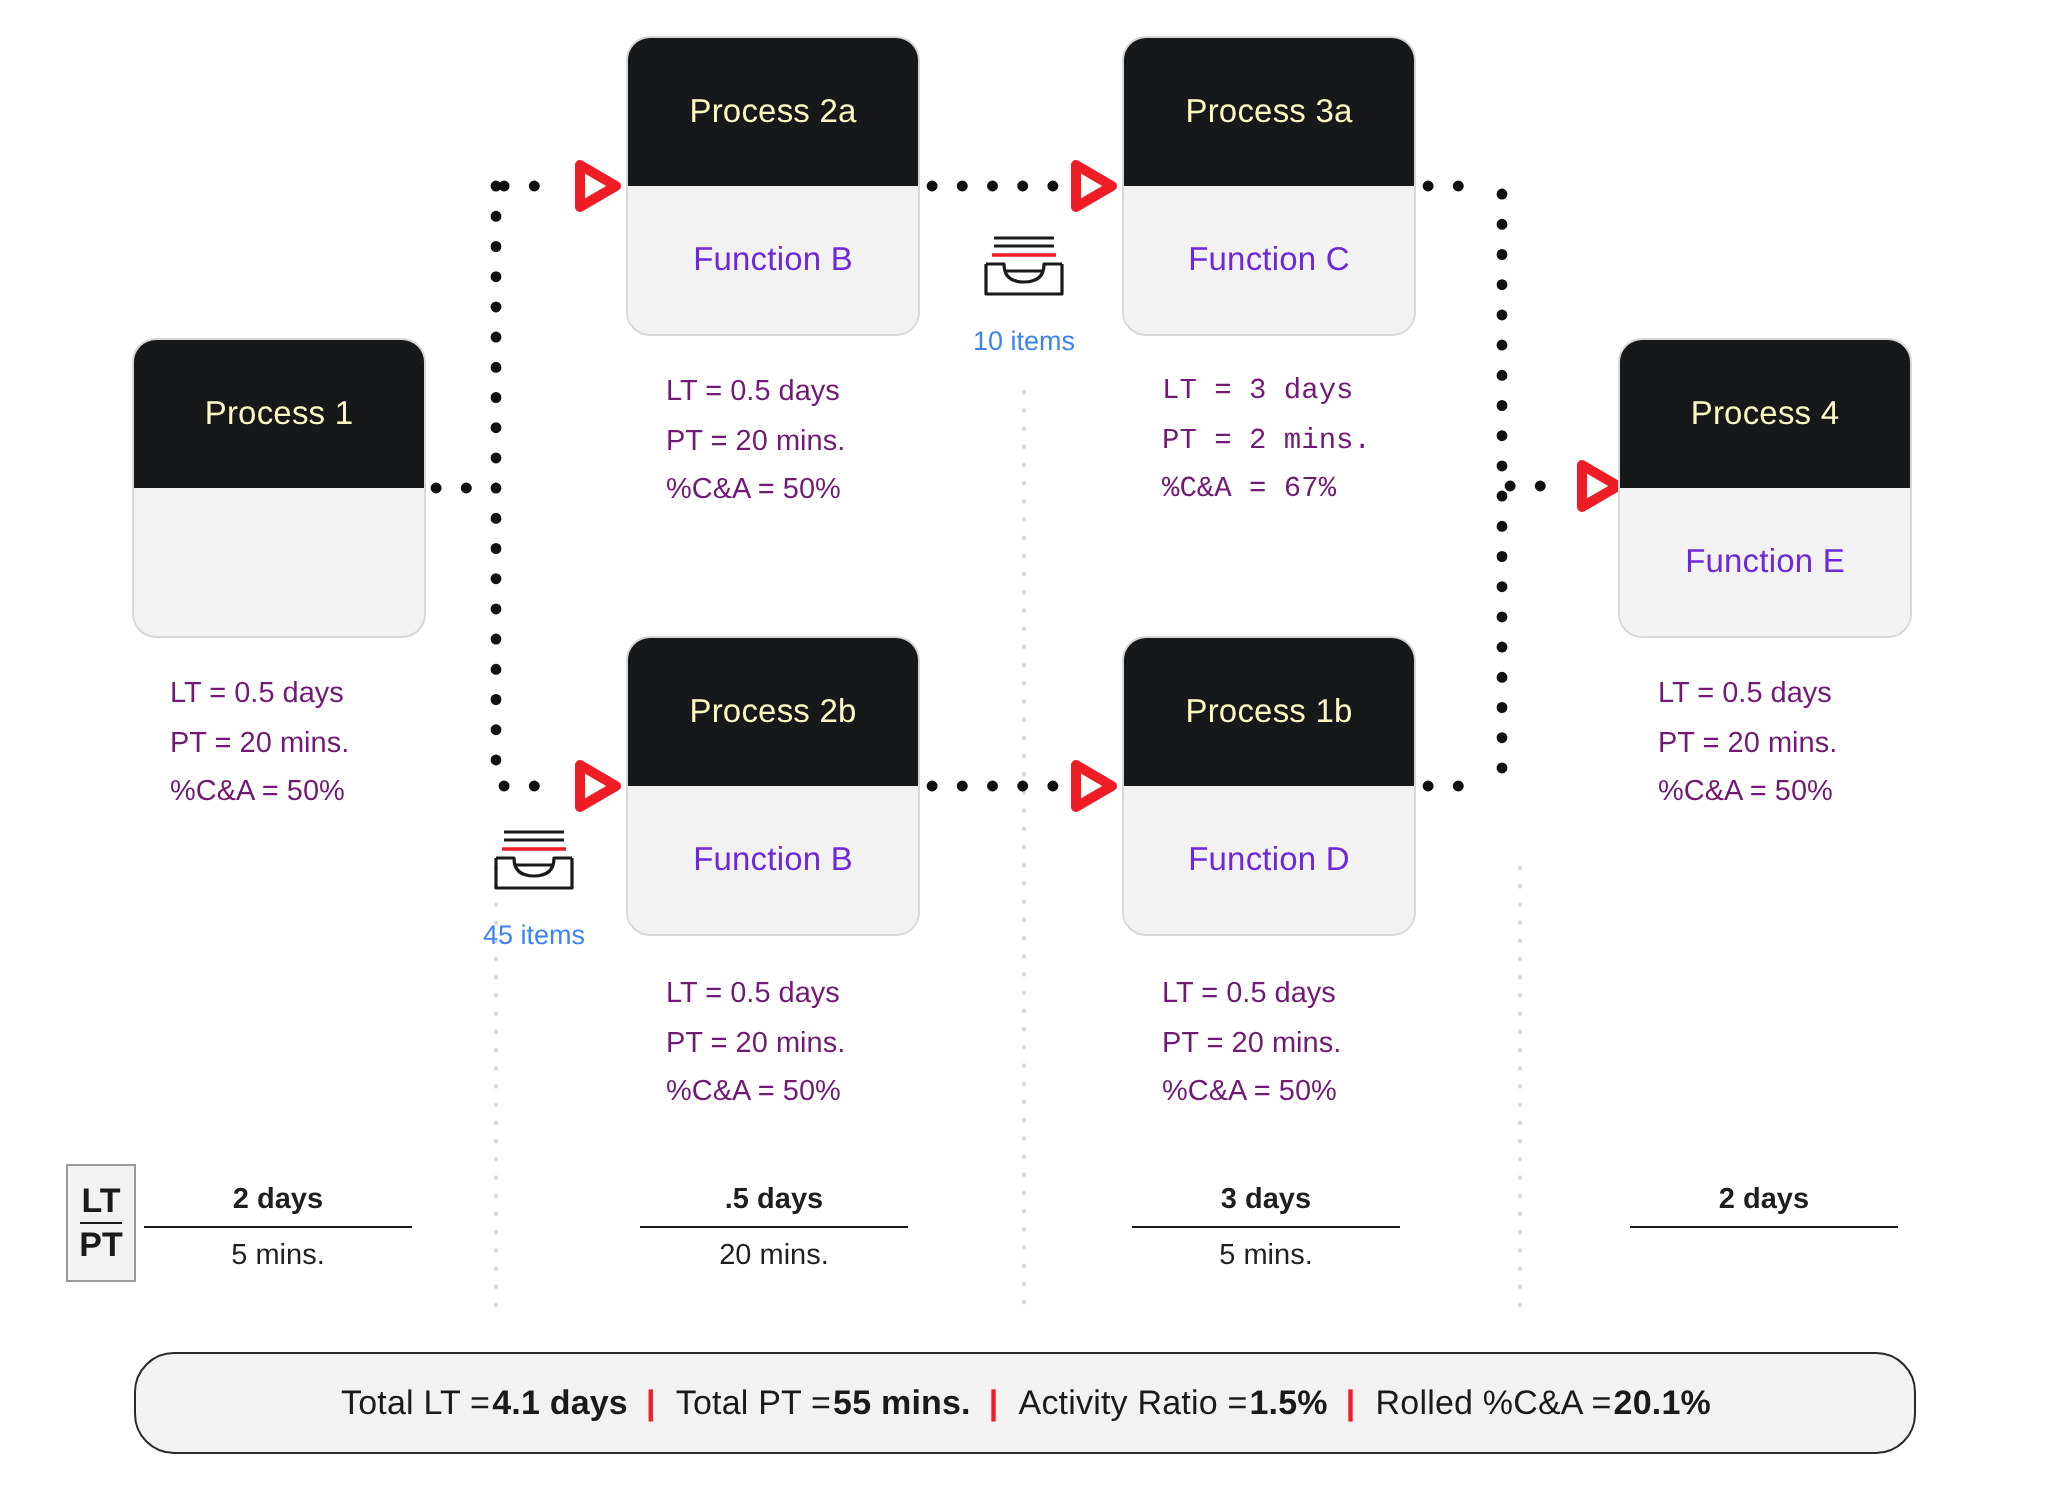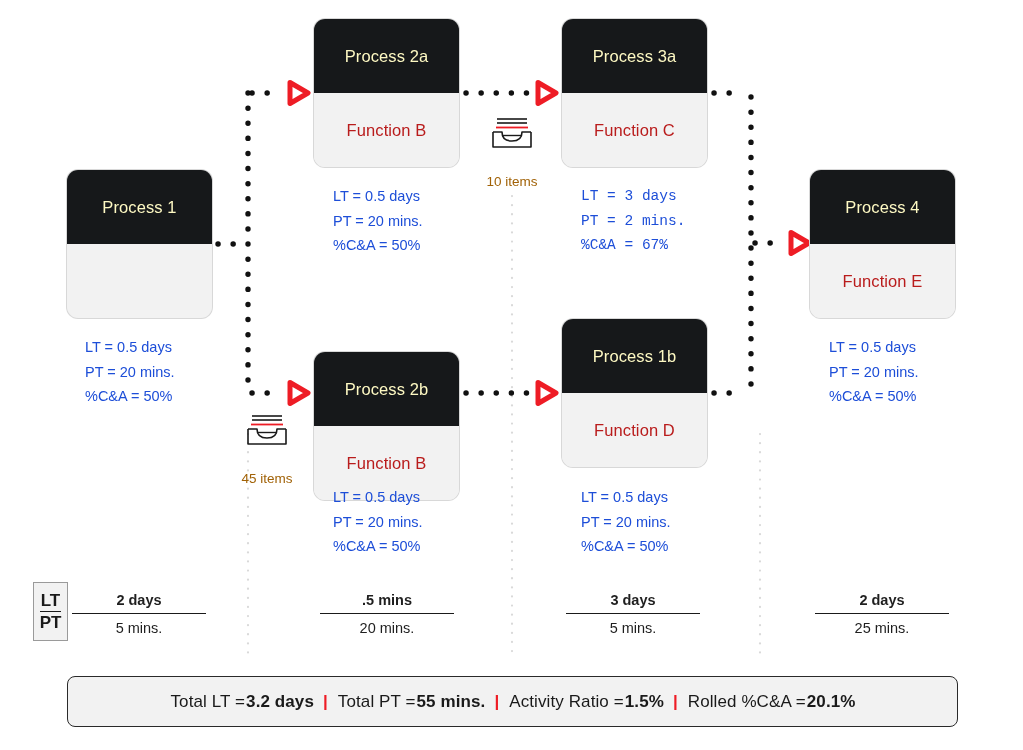--- a/index.html
+++ b/index.html
@@ -43,47 +43,47 @@
     color: #fef9c3;
     display: flex;
     align-items: center;
     justify-content: center;
     font-size: 16.5px;
     letter-spacing: 0.1px;
   }
   .pbox .bot {
     height: 74px;
     background: #f2f2f2;
-    color: #b91c1c;
+    color: #6d28d9;
     display: flex;
     align-items: center;
     justify-content: center;
     font-size: 16.5px;
     letter-spacing: 0.1px;
   }
 
   
   .metrics {
     position: absolute;
     font-size: 14.5px;
     line-height: 24.5px;
-    color: #1d4ed8;
+    color: #701a75;
     white-space: nowrap;
   }
 
   
   .inv {
     position: absolute;
     text-align: center;
     width: 92px;
   }
   .inv .invlabel {
     font-size: 13.5px;
-    color: #a16207;
-    margin-top: 17px;
+    color: #3b82f6;
+    margin-top: 5px;
     white-space: nowrap;
   }
 
   
   .frac {
     position: absolute;
     width: 150px;
     text-align: center;
     font-size: 14.5px;
     color: #1f1f1f;
@@ -123,21 +123,21 @@
 
   
   .summary {
     position: absolute;
     left: 67px;
     top: 676px;
     width: 889px;
     height: 49px;
     background: #f2f2f2;
     border: 1px solid #2a2a2a;
-    border-radius: 8px;
+    border-radius: 20px;
     display: flex;
     align-items: center;
     justify-content: center;
     font-size: 17px;
     color: #1a1a1a;
     letter-spacing: 0.1px;
     white-space: nowrap;
   }
   .summary b { font-weight: bold; }
   .summary .sep {
@@ -221,21 +221,21 @@
   <div class="pbox" style="left:562px; top:19px;">
     <div class="top">Process 3a</div>
     <div class="bot">Function C</div>
   </div>
   <div class="metrics" style="left:581px; top:184px;font-family:Liberation Mono, monospace;">
     <div>LT = 3 days</div>
     <div>PT = 2 mins.</div>
     <div>%C&amp;A = 67%</div>
   </div>
 
-  <div class="pbox" style="left:314px; top:319px;margin-top:33px;">
+  <div class="pbox" style="left:314px; top:319px;">
     <div class="top">Process 2b</div>
     <div class="bot">Function B</div>
   </div>
   <div class="metrics" style="left:333px; top:485px;">
     <div>LT = 0.5 days</div>
     <div>PT = 20 mins.</div>
     <div>%C&amp;A = 50%</div>
   </div>
 
   <div class="pbox" style="left:562px; top:319px;">
@@ -288,40 +288,39 @@
     <div class="k">PT</div>
   </div>
 
   <div class="frac" style="left:64px; top:590px;">
     <div class="num">2 days</div>
     <div class="rule"></div>
     <div class="den">5 mins.</div>
   </div>
 
   <div class="frac" style="left:312px; top:590px;">
-    <div class="num">.5 mins</div>
+    <div class="num">.5 days</div>
     <div class="rule"></div>
     <div class="den">20 mins.</div>
   </div>
 
   <div class="frac" style="left:558px; top:590px;">
     <div class="num">3 days</div>
     <div class="rule"></div>
     <div class="den">5 mins.</div>
   </div>
 
   <div class="frac" style="left:807px; top:590px;">
     <div class="num">2 days</div>
     <div class="rule"></div>
-    <div class="den">25 mins.</div>
   </div>
 
   <div class="summary">
     <span class="seg">Total LT = </span>
-      <b>3.2 days</b>
+      <b>4.1 days</b>
     <span class="sep">|</span>
     <span class="seg">Total PT = </span>
       <b>55 mins.</b>
     <span class="sep">|</span>
     <span class="seg">Activity Ratio = </span>
       <b>1.5%</b>
     <span class="sep">|</span>
     <span class="seg">Rolled %C&amp;A = </span>
       <b>20.1%</b>
   </div>

